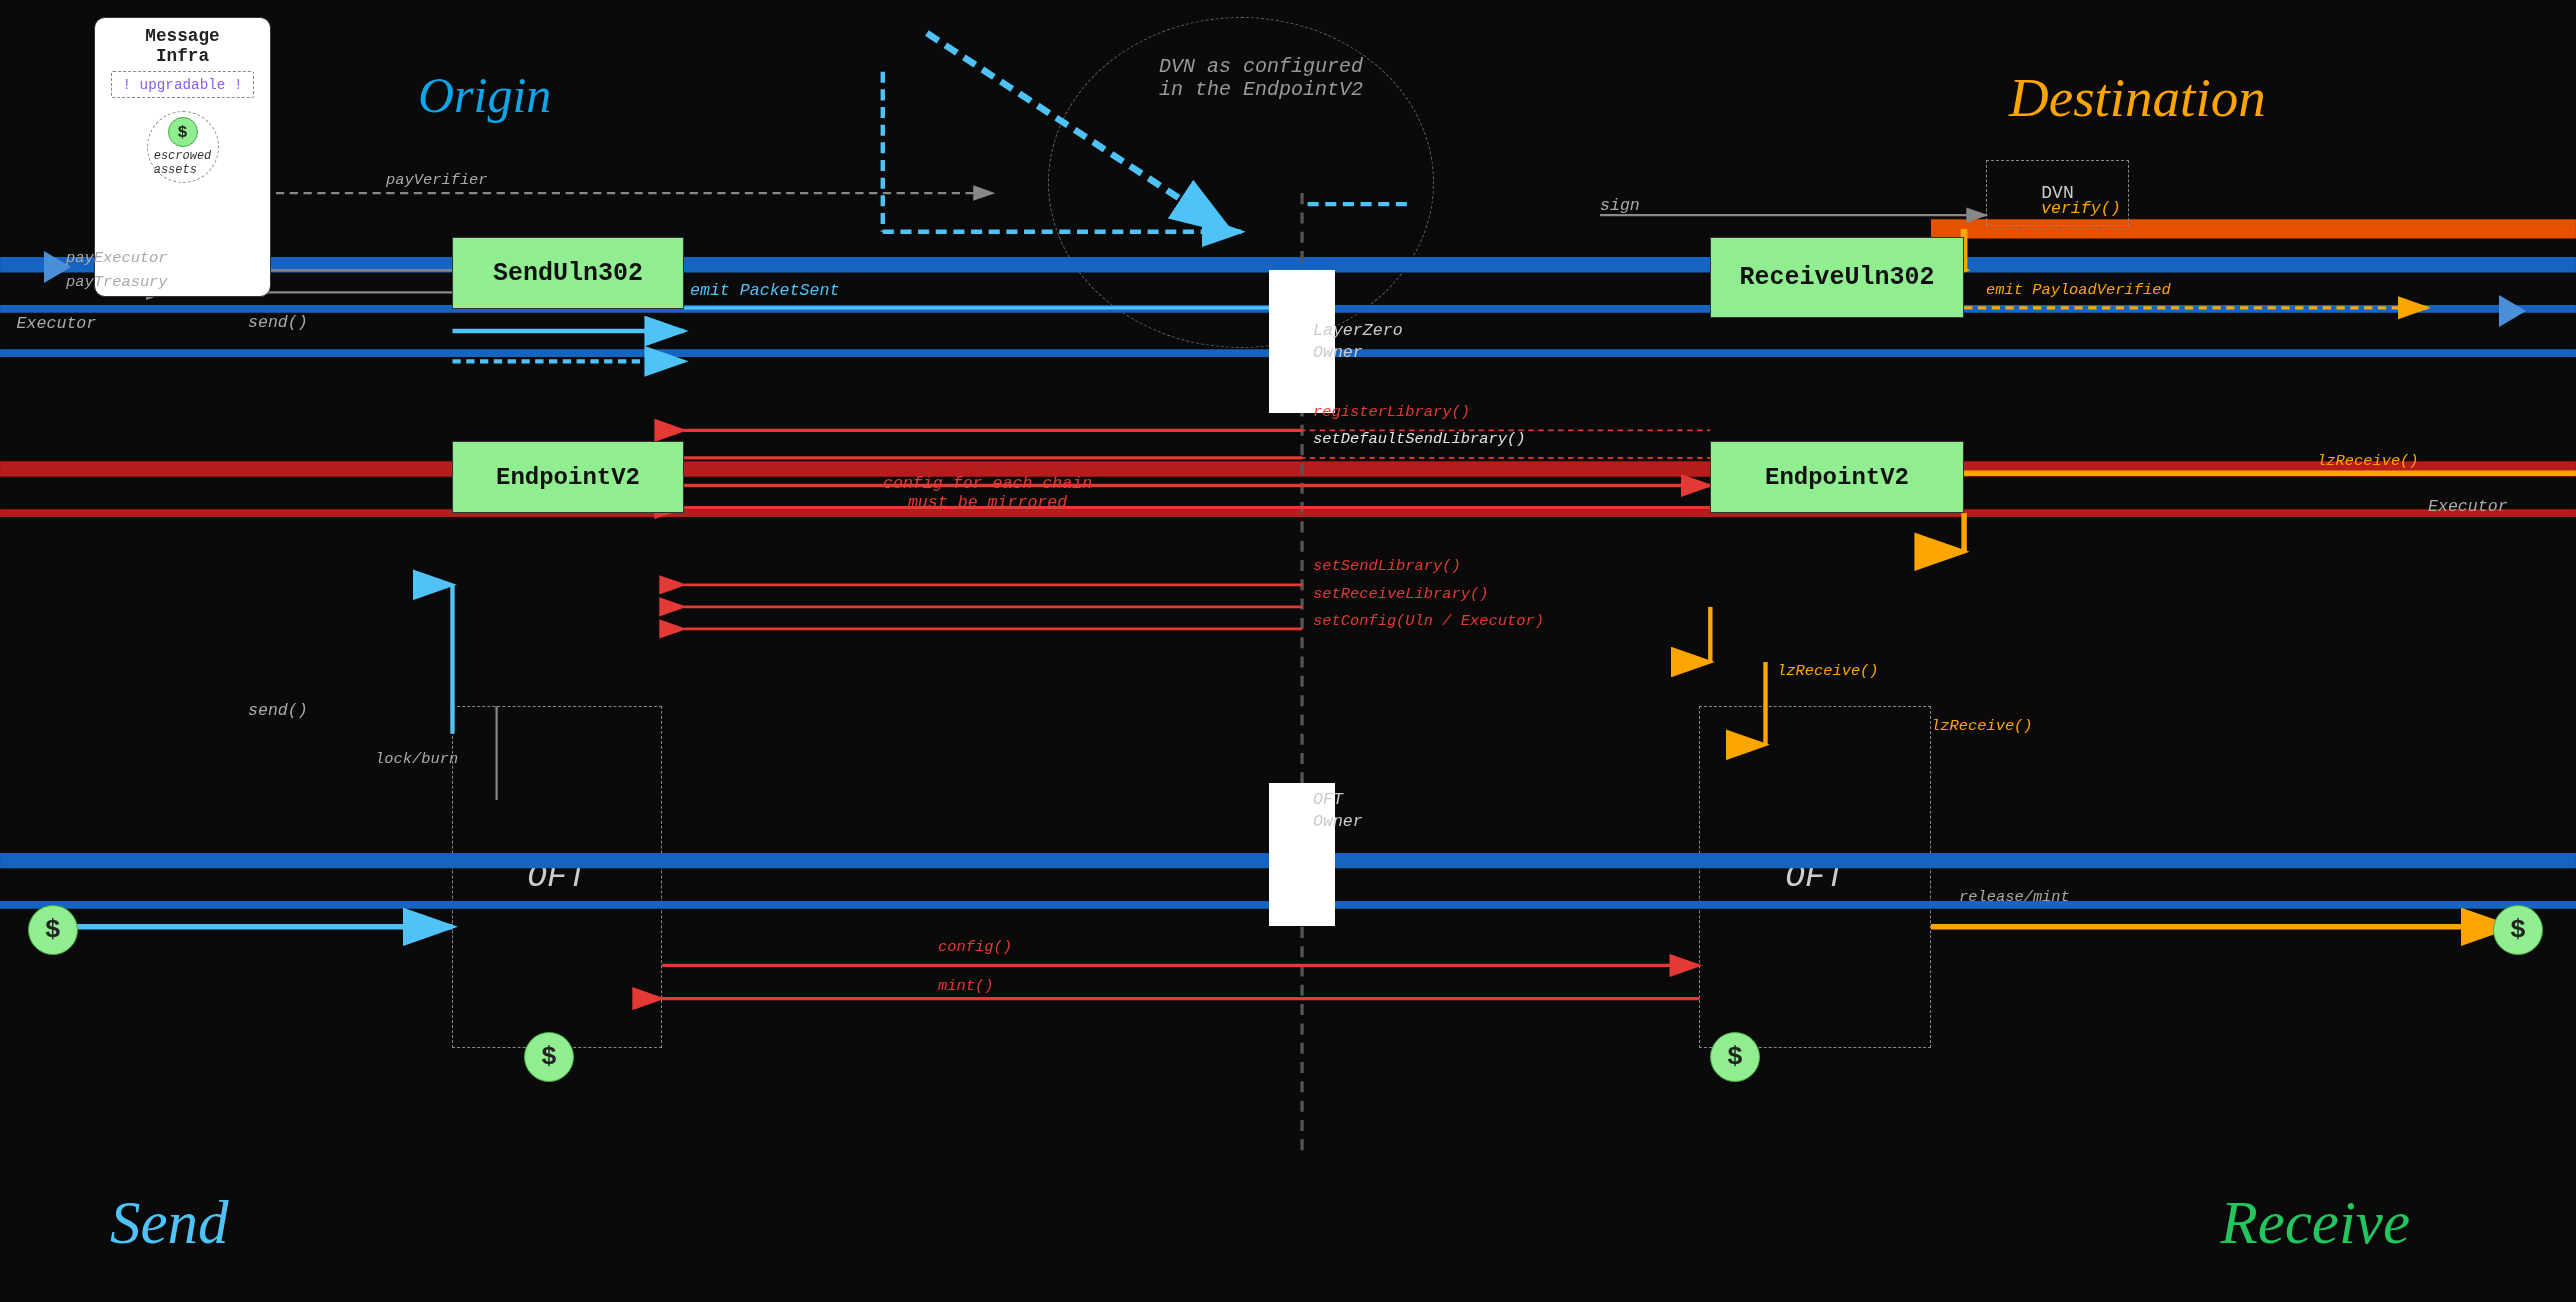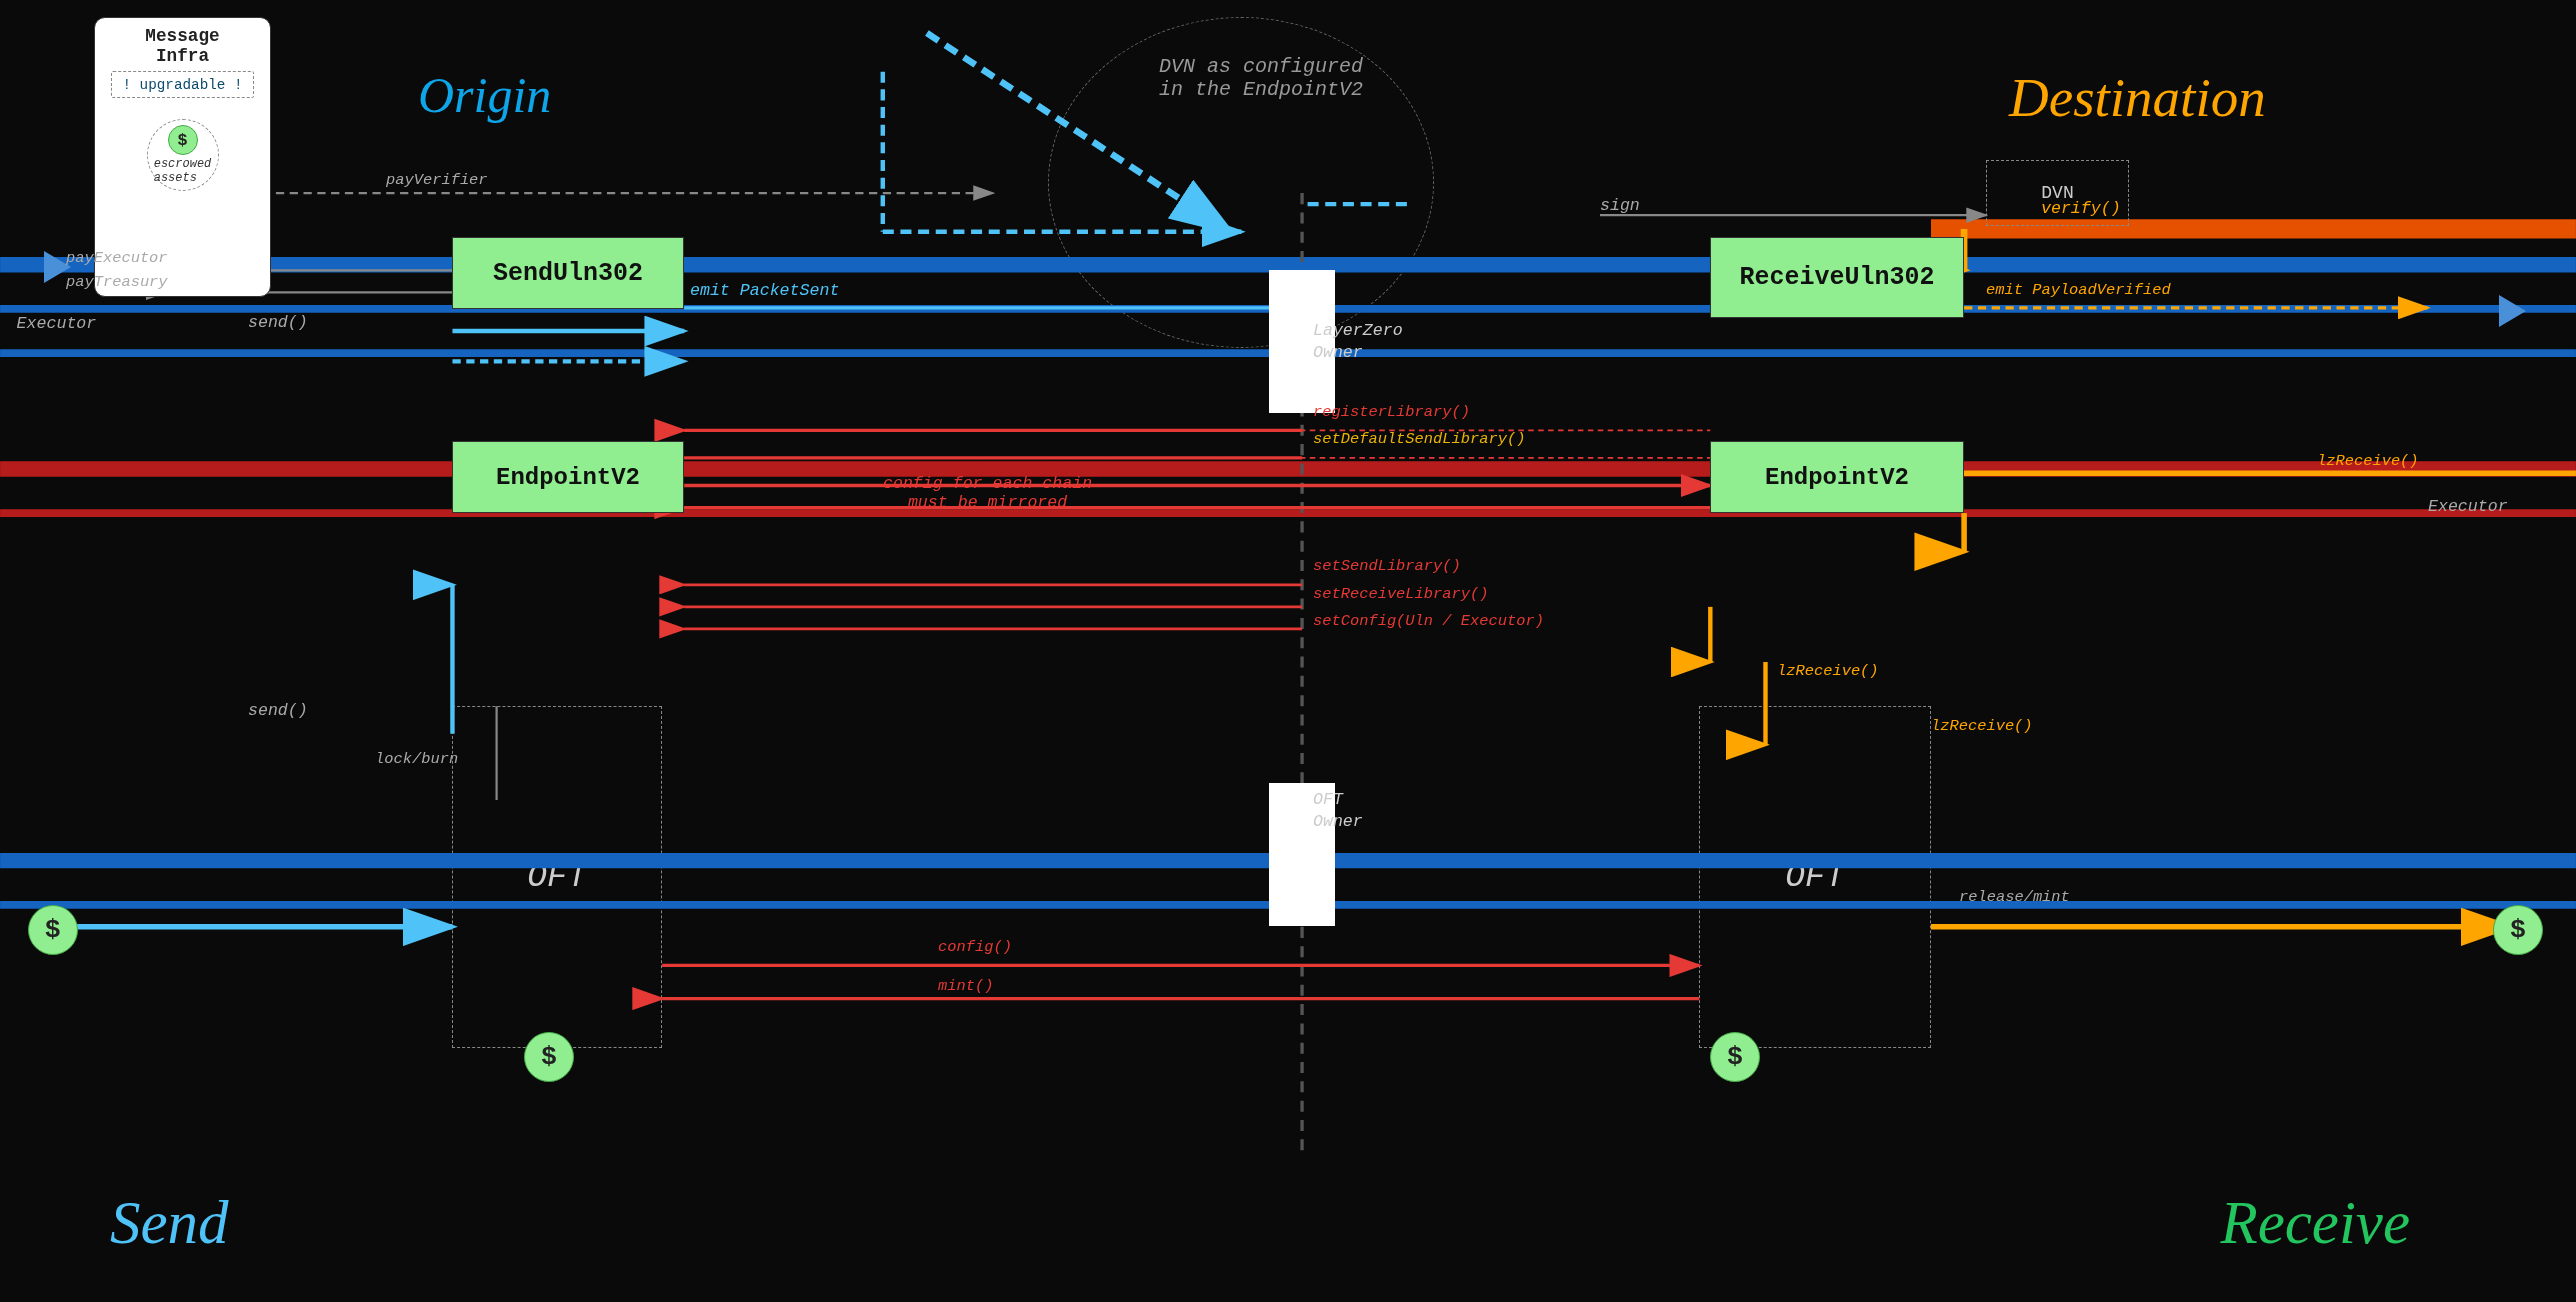--- a/index.html
+++ b/index.html
@@ -82,22 +82,22 @@
       font-size: 17.7px;
       font-weight: bold;
       color: #222;
       text-align: center;
       margin-bottom: 5.5px;
     }
     .upgradable-box {
       border: 1.1px dashed #888;
       padding: 4.4px 10px;
       font-size: 14.3px;
-      color: #0c4a6e;
-      margin-bottom: 21px;
+      color: #8b5cf6;
+      margin-bottom: 13px;
       border-radius: 2.2px;
     }
     .escrowed-circle {
       width: 72px;
       height: 72px;
       border-radius: 50%;
       border: 1.7px dashed #888;
       display: flex;
       flex-direction: column;
       align-items: center;
@@ -496,21 +496,21 @@
 
   <div class="diagram-text" style="top:199px; left:2041px; color:#ffa500; font-size:16.6px;">verify()</div>
 
   <div class="diagram-text" style="top:281px; left:1986px; color:#ffa500; font-size:15.4px;">emit PayloadVerified</div>
 
   <div class="diagram-text" style="top:320px; left:1313px; color:#ccc; font-size:16.6px; font-style:italic; white-space:pre-line; line-height:1.3;">LayerZero
 Owner</div>
 
   <div class="diagram-text" style="top:403px; left:1313px; color:#e53935; font-size:15.4px;">registerLibrary()</div>
 
-  <div class="diagram-text" style="top:430px; left:1313px; color:#eab308; font-size:15.4px;">setDefaultSendLibrary()</div>
+  <div class="diagram-text" style="top:430px; left:1313px; color:#e5e5e5; font-size:15.4px;">setDefaultSendLibrary()</div>
 
   <div class="diagram-text" style="top:474px; left:883px; color:#e53935; font-size:16.6px; text-align:center; white-space:pre-line;">config for each chain
 must be mirrored</div>
 
   <div class="diagram-text" style="top:557px; left:1313px; color:#e53935; font-size:15.4px;">setSendLibrary()</div>
 
   <div class="diagram-text" style="top:585px; left:1313px; color:#e53935; font-size:15.4px;">setReceiveLibrary()</div>
 
   <div class="diagram-text" style="top:612px; left:1313px; color:#e53935; font-size:15.4px;">setConfig(Uln / Executor)</div>
 

